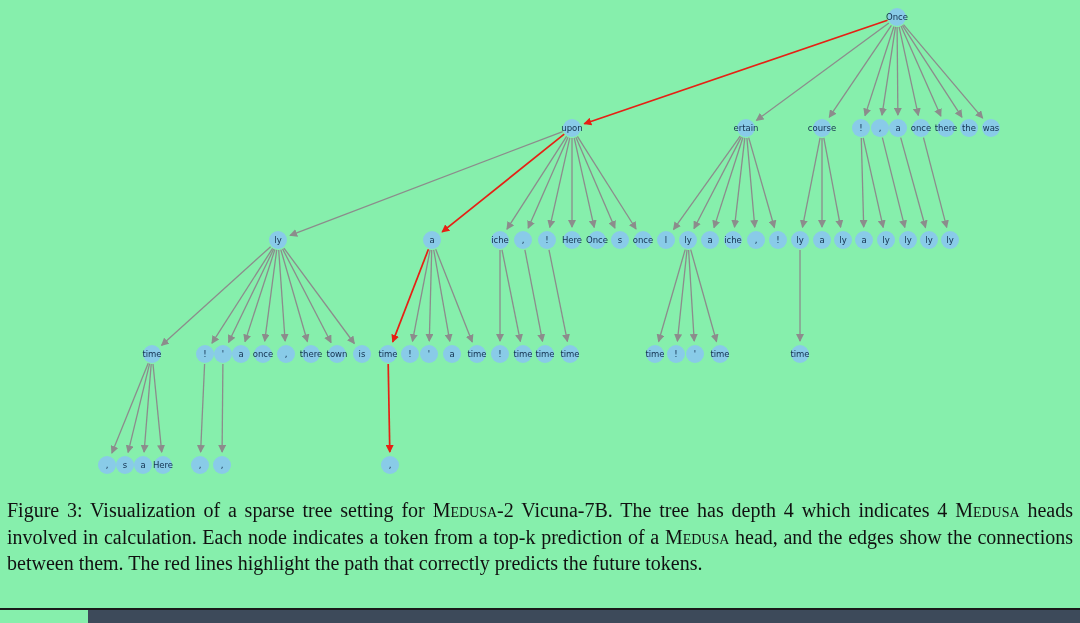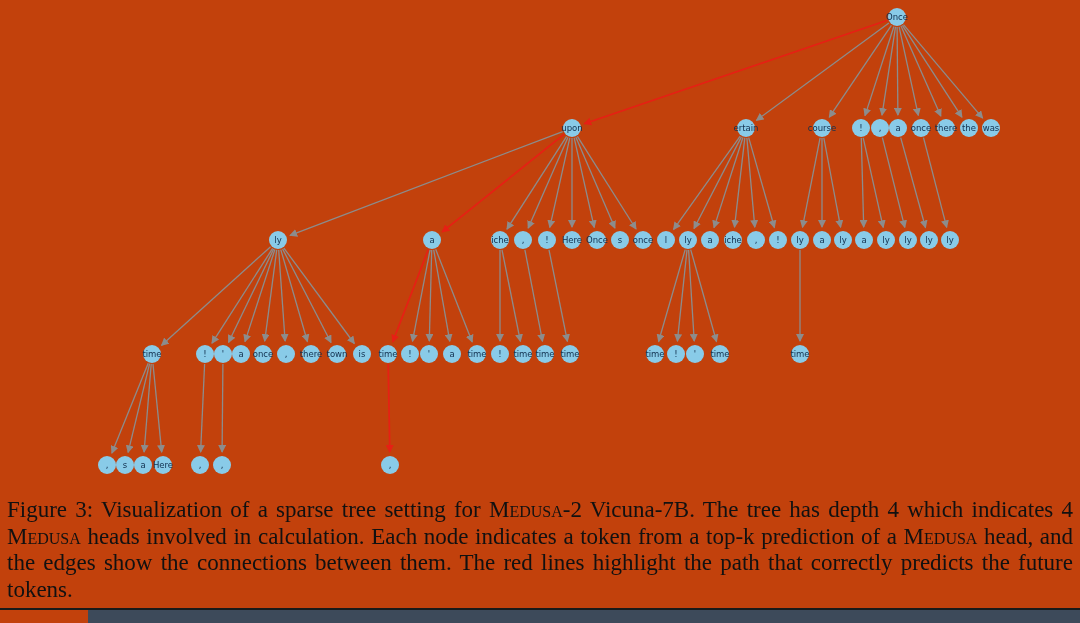--- a/index.html
+++ b/index.html
@@ -1,20 +1,20 @@
 <!DOCTYPE html>
 <html><head>
 <meta charset="utf-8">
 <style>
   html, body { margin: 0; padding: 0; background: #ffffff; }
   .page {
     position: relative;
     width: 1080px;
     height: 623px;
-    background: #c2410c;
+    background: #86efac;
     overflow: hidden;
     font-family: "Liberation Serif", serif;
   }
   #tree-svg {
     position: absolute;
     top: 0; left: 0;
     width: 1080px;
     height: 495px;
     display: block;
   }
@@ -22,21 +22,21 @@
     font-family: "DejaVu Sans", sans-serif;
     font-size: 8.5px;
     fill: #12304e;
   }
   .caption {
     position: absolute;
     top: 497px;
     left: 7px;
     width: 1066px;
     font-family: "Liberation Serif", serif;
-    font-size: 23px;
+    font-size: 20px;
     line-height: 26.5px;
     color: #111111;
     text-align: justify;
   }
   .caption .sc { font-variant: small-caps; }
   .bottom-rule {
     position: absolute;
     top: 608px;
     left: 0;
     width: 1080px;

